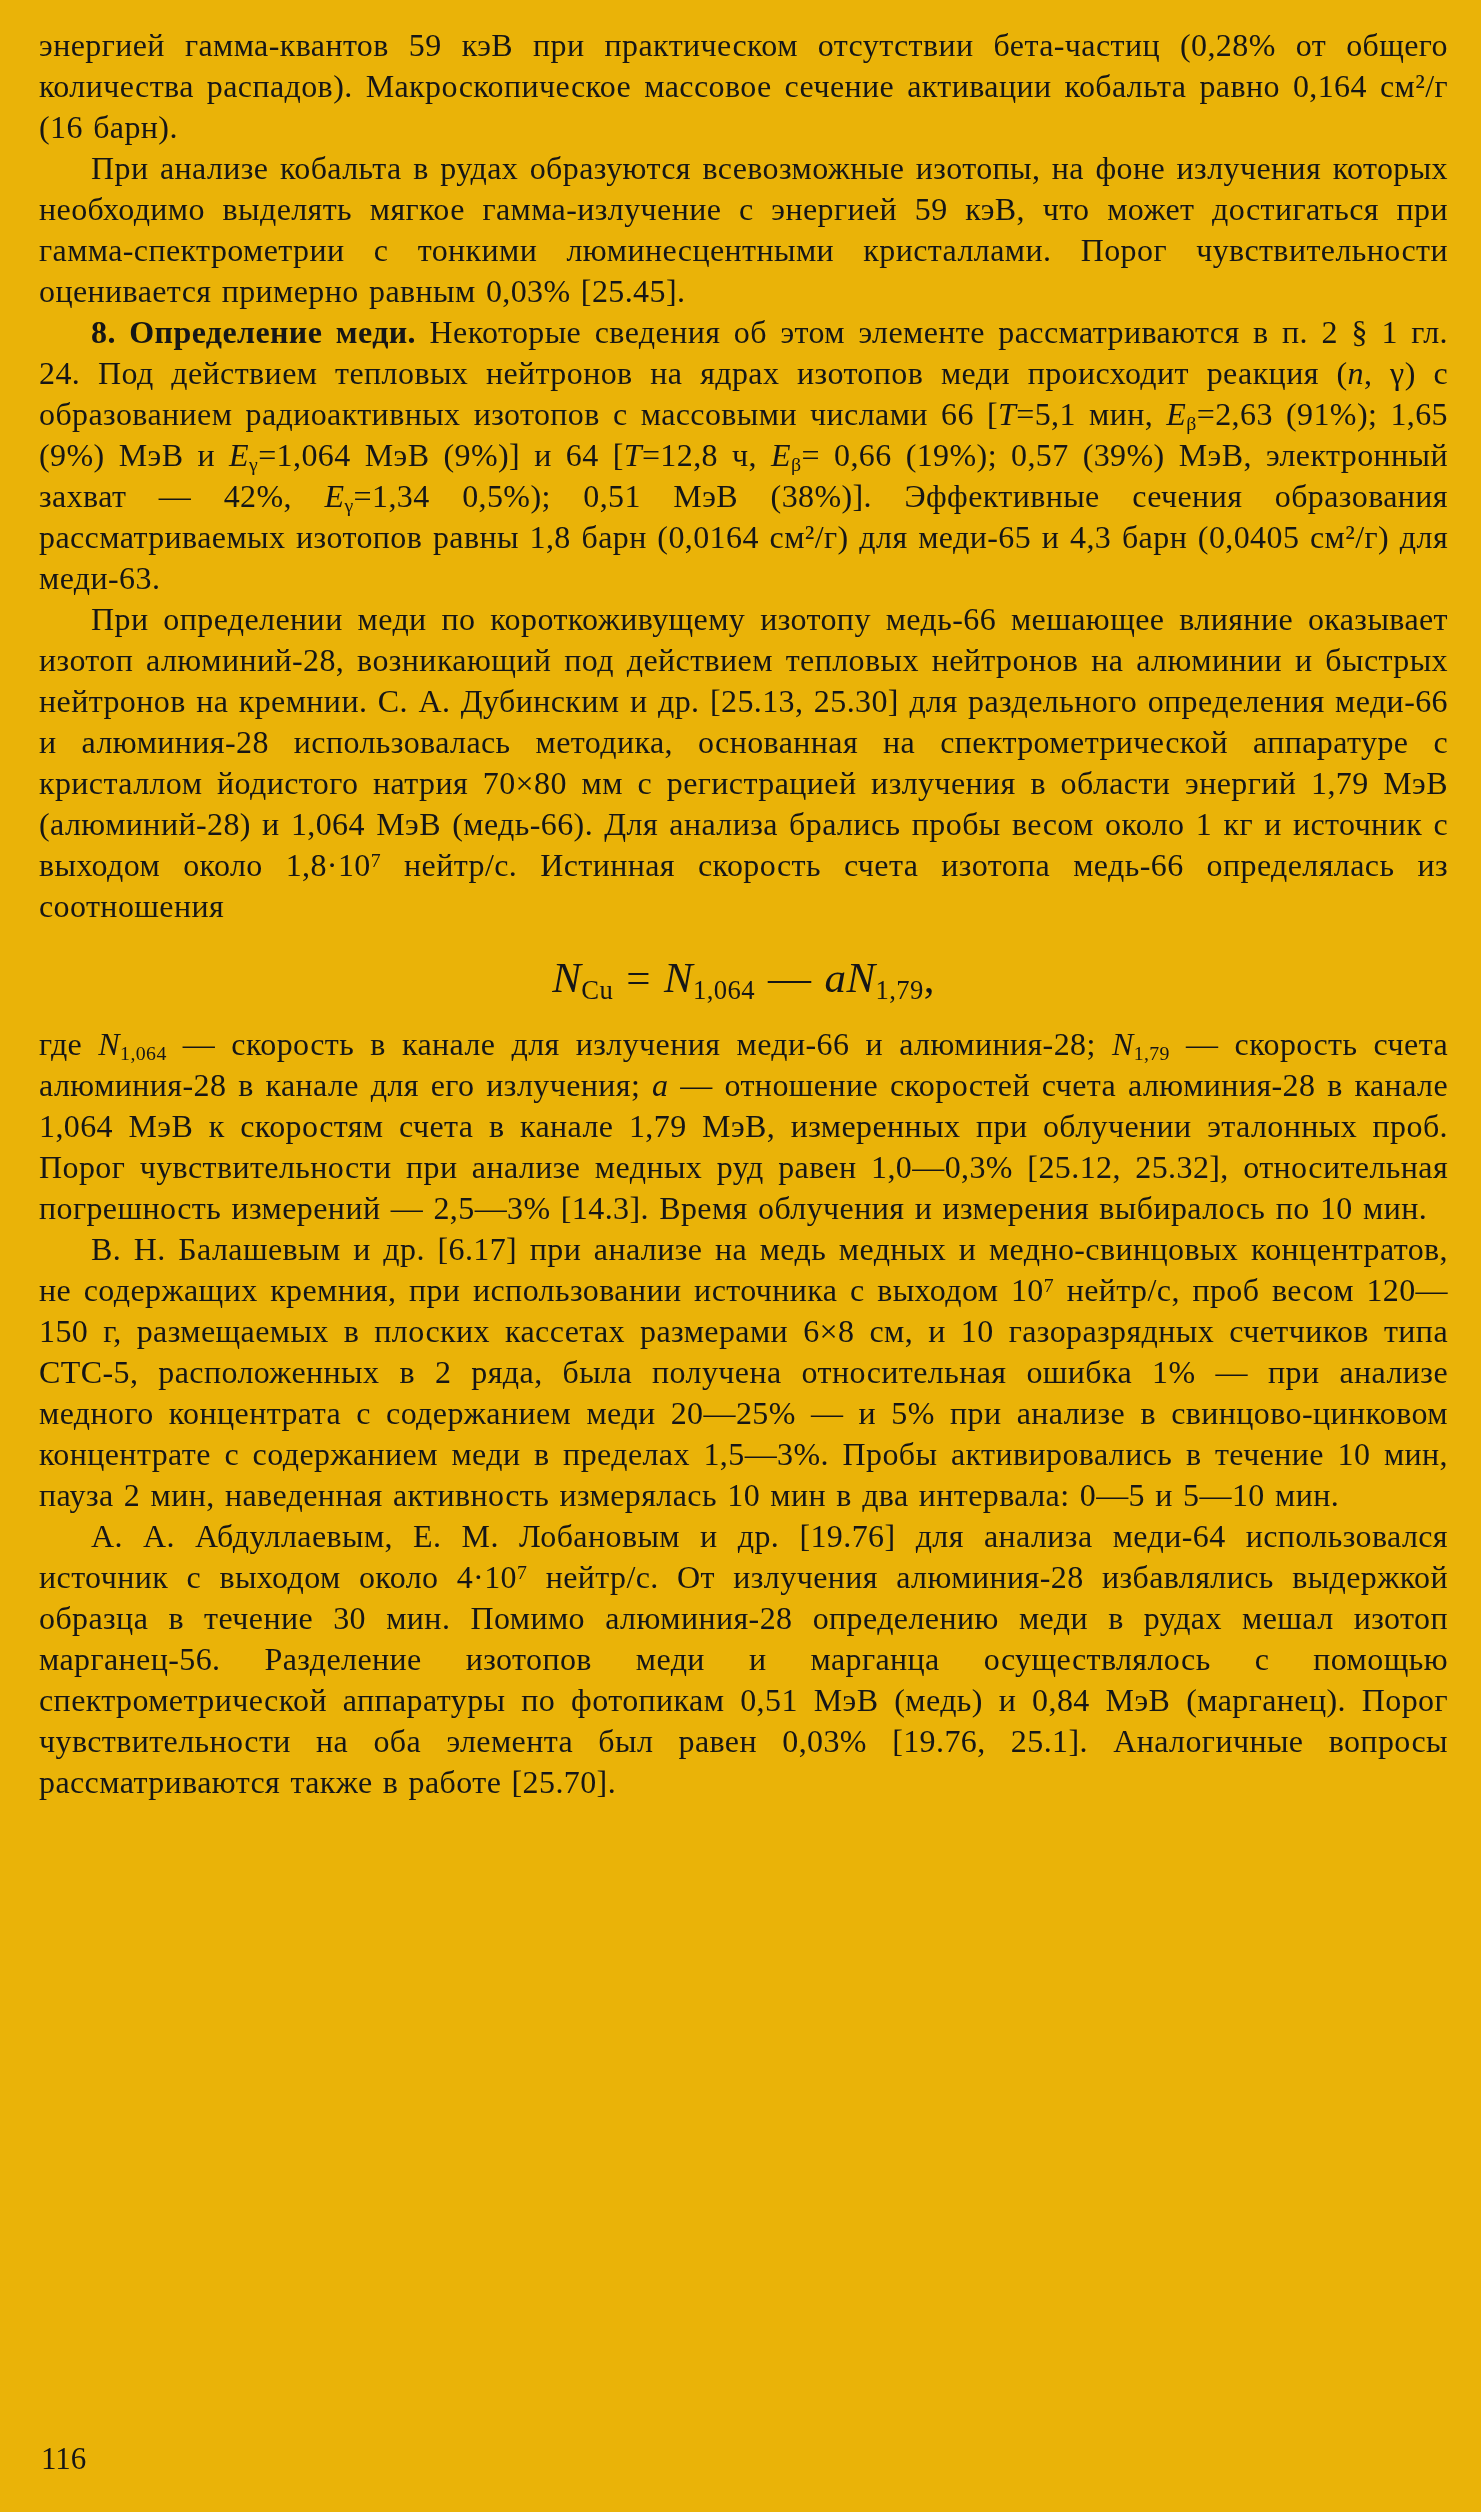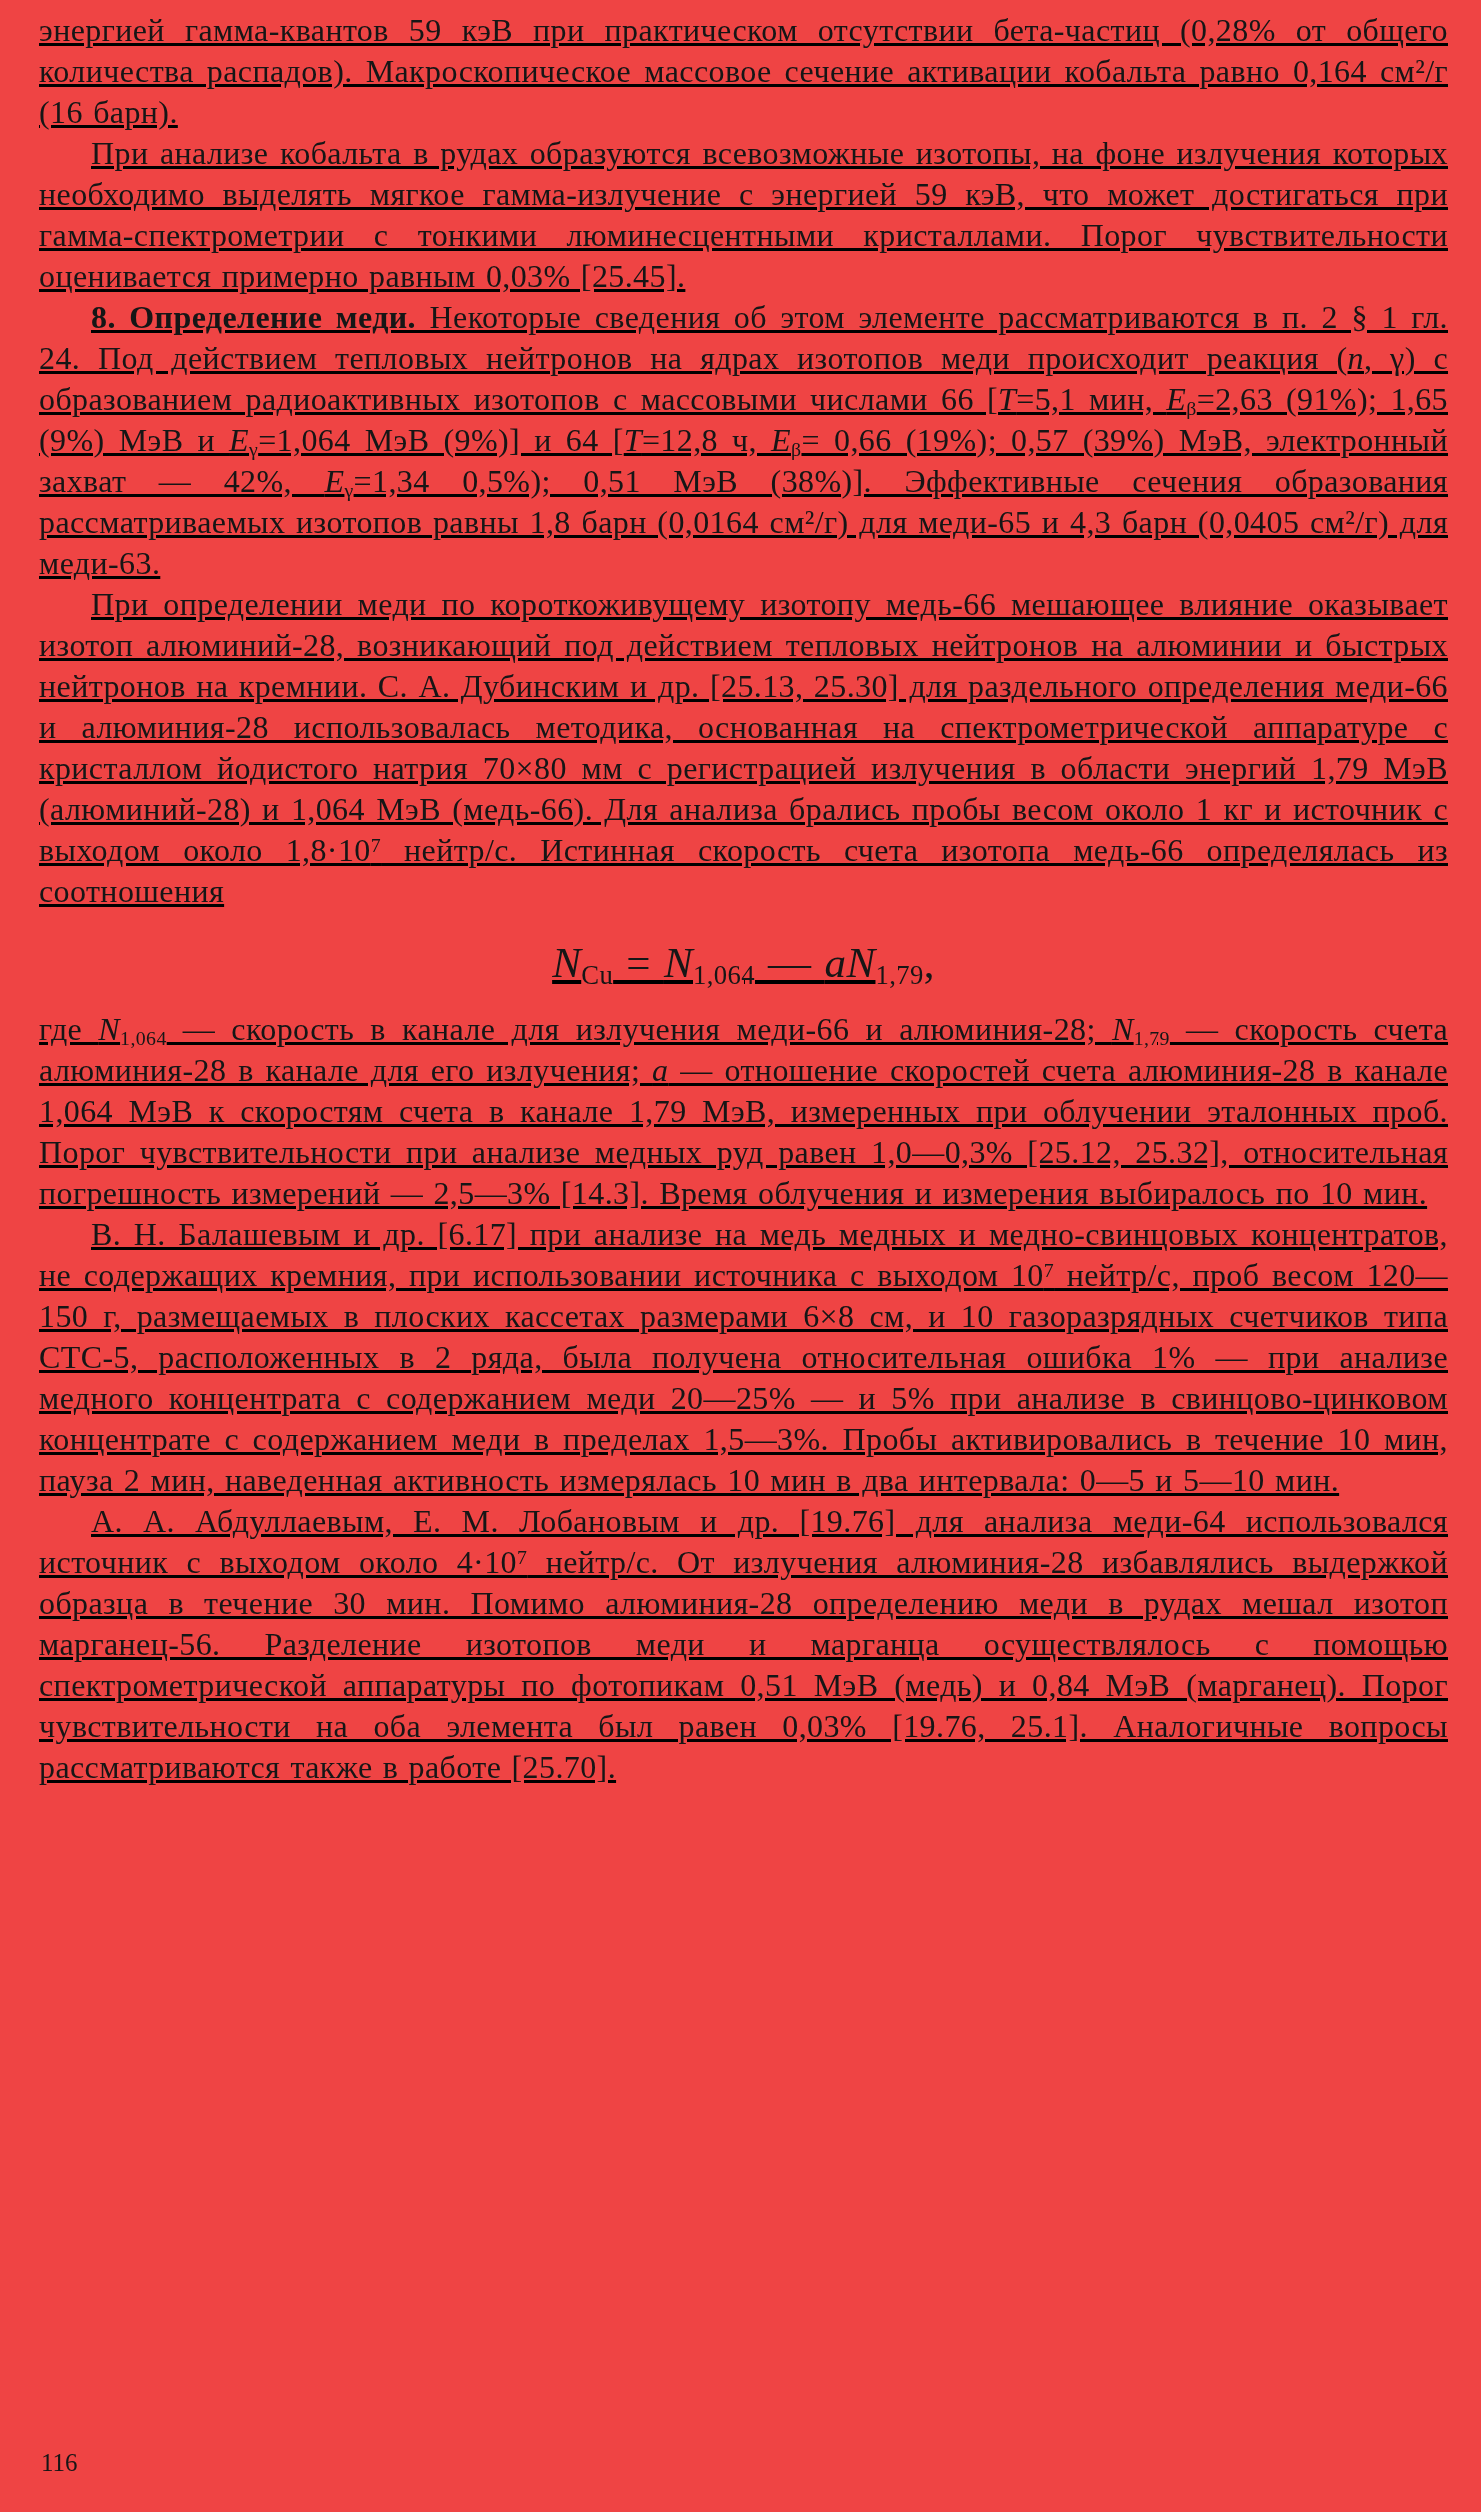--- a/index.html
+++ b/index.html
@@ -4,25 +4,24 @@
 <style>
   html, body {
     margin: 0;
     padding: 0;
     background: #f7f7f4;
   }
   .page {
     position: relative;
     width: 1481px;
     height: 2512px;
-    background: #ef4444;
+    background: #eab308;
     box-sizing: border-box;
-    padding: 10px 33px 0 39px;
+    padding: 25px 33px 0 39px;
     overflow: hidden;
-    text-decoration: underline;
   }
   .text-block {
     font-family: "Liberation Serif", "DejaVu Serif", serif;
     font-size: 32px;
     line-height: 41px;
     letter-spacing: 0.4px;
     word-spacing: 1.9px;
     color: #161616;
     text-align: justify;
   }
@@ -48,21 +47,21 @@
     text-align: center;
     margin: 30px 0 26px 0;
     font-size: 43px;
     letter-spacing: 0.4px;
   }
   .page-number {
     position: absolute;
     left: 41px;
     bottom: 35px;
     font-family: "Liberation Serif", "DejaVu Serif", serif;
-    font-size: 25px;
+    font-size: 31px;
     color: #161616;
   }
 </style>
 </head>
 <body>
 
 <div class="page">
   <div class="text-block">
     <p class="para"><span>энергией гамма-квантов 59 кэВ при практическом отсутствии бета-частиц (0,28% от общего количества распадов). Макроскопическое массовое сечение активации кобальта равно 0,164 см²/г (16 барн).</span></p>
     <p class="para indent"><span>При анализе кобальта в рудах образуются всевозможные изотопы, на фоне излучения которых необходимо выделять мягкое гамма-излучение с энергией 59 кэВ, что может достигаться при гамма-спектрометрии с тонкими люминесцентными кристаллами. Порог чувствительности оценивается примерно равным 0,03% [25.45].</span></p>

